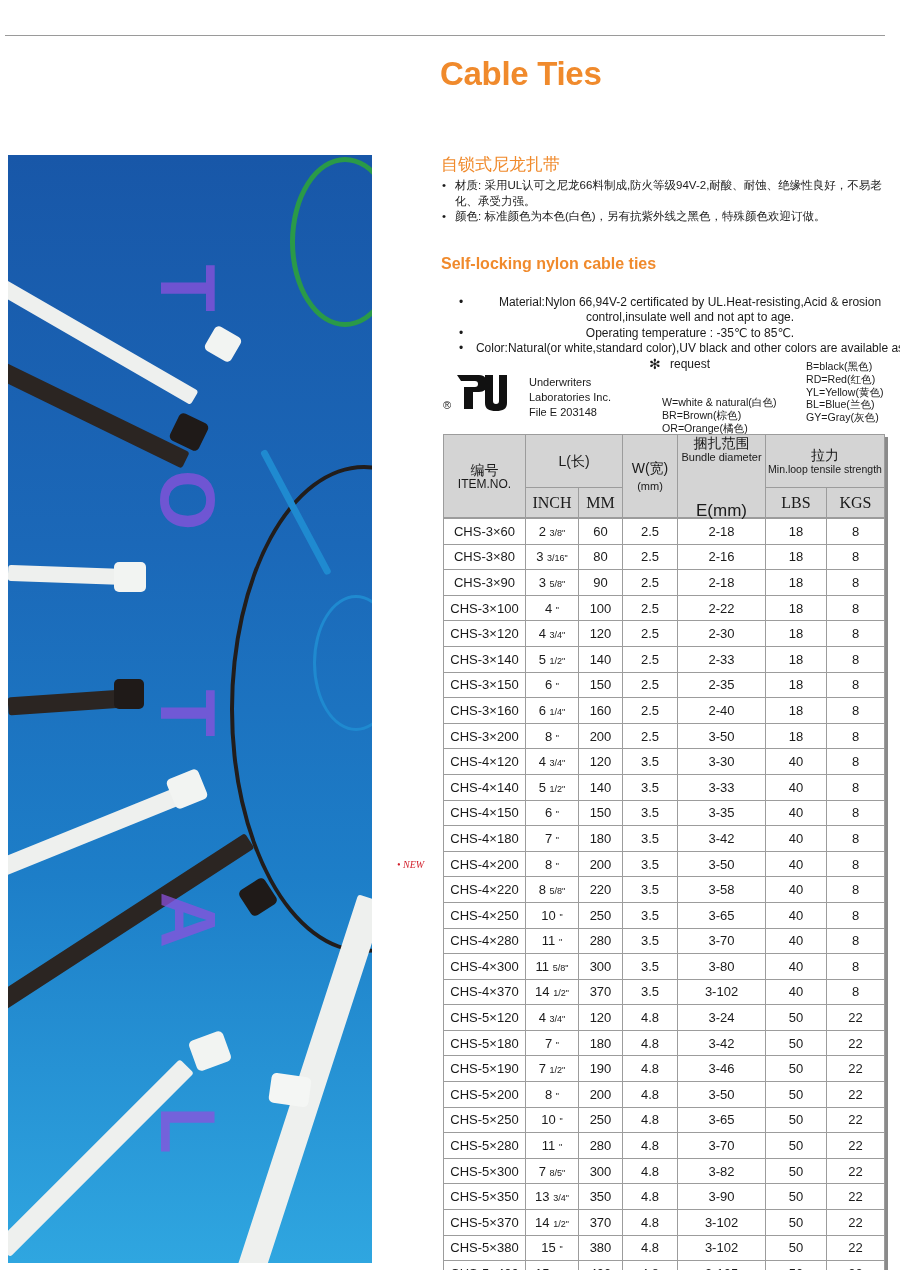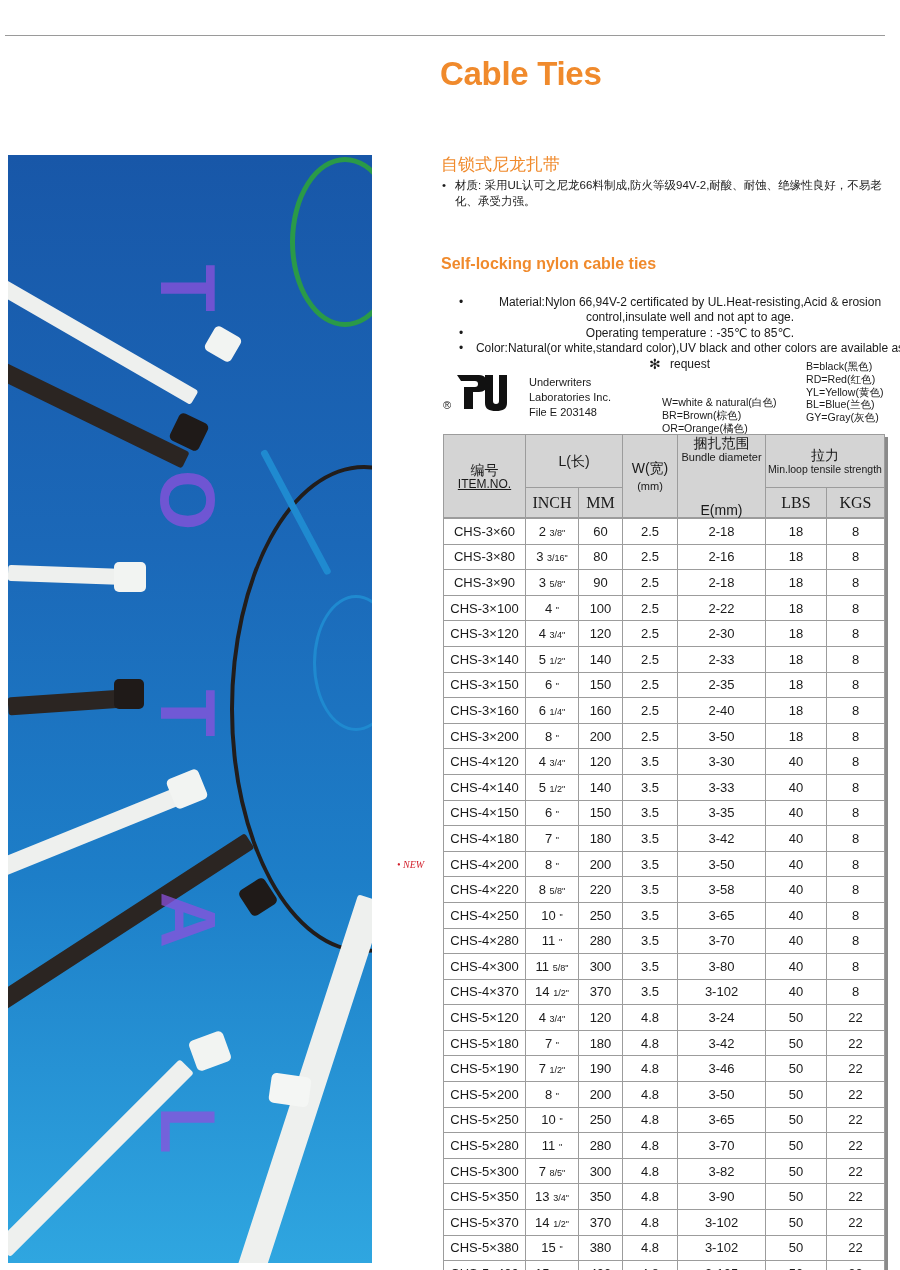--- a/index.html
+++ b/index.html
@@ -85,20 +85,21 @@
   <div class="wm" style="top:93px;">T</div>
   <div class="wm" style="top:305px;">O</div>
   <div class="wm" style="top:518px;">T</div>
   <div class="wm" style="top:725px;">A</div>
   <div class="wm" style="top:935px;">L</div>
 </div>
 
 <div class="cn-title">自锁式尼龙扎带</div>
 <ul class="cn-list">
   <li>材质: 采用UL认可之尼龙66料制成,防火等级94V-2,耐酸、耐蚀、绝缘性良好，不易老化、承受力强。</li>
+  <li>颜色: 标准颜色为本色(白色)，另有抗紫外线之黑色，特殊颜色欢迎订做。</li>
 </ul>
 
 <div class="en-title">Self-locking nylon cable ties</div>
 <ul class="en-list">
   <li>Material:Nylon 66,94V-2 certificated by UL.Heat-resisting,Acid &amp; erosion control,insulate well and not apt to age.</li>
   <li>Operating temperature : -35℃  to 85℃.</li>
   <li>Color:Natural(or white,standard color),UV black and other colors are available as request</li>
 </ul>
 
 <svg class="ul-logo" viewBox="0 0 56 40">
@@ -139,33 +140,33 @@
       <col style="width:44px">
       <col style="width:55px">
     <col style="width:88px">
       <col style="width:61px">
       <col style="width:58px">
   </colgroup>
   <thead>
     <tr style="height:38px">
       <th rowspan="2">
         <span class="h-cn">编号</span>
-        <span class="h-en" style="font-size:12px;text-decoration:underline;">ITEM.NO.</span>
+        <span class="h-en" style="font-size:12px;">ITEM.NO.</span>
       </th>
       <th colspan="2">
         <span class="h-cn">L(长)</span>
       </th>
       <th rowspan="2">
         <span class="h-cn">W(宽)</span>
         <span class="h-en" style="margin-top:4px;">(mm)</span>
       </th>
       <th rowspan="2">
         <span class="h-cn">捆扎范围</span>
         <span class="h-en">Bundle diameter</span>
-        <span class="h-en" style="font-size:14px;margin-top:40px;">E(mm)</span>
+        <span class="h-en" style="font-size:17px;margin-top:40px;">E(mm)</span>
       </th>
       <th colspan="2">
         <span class="h-cn">拉力</span>
         <span class="h-en" style="font-size:10.5px;">Min.loop tensile strength</span>
       </th>
     </tr>
     <tr>
       <th class="sub">INCH</th>
       <th class="sub">MM</th>
       <th class="sub">LBS</th>

